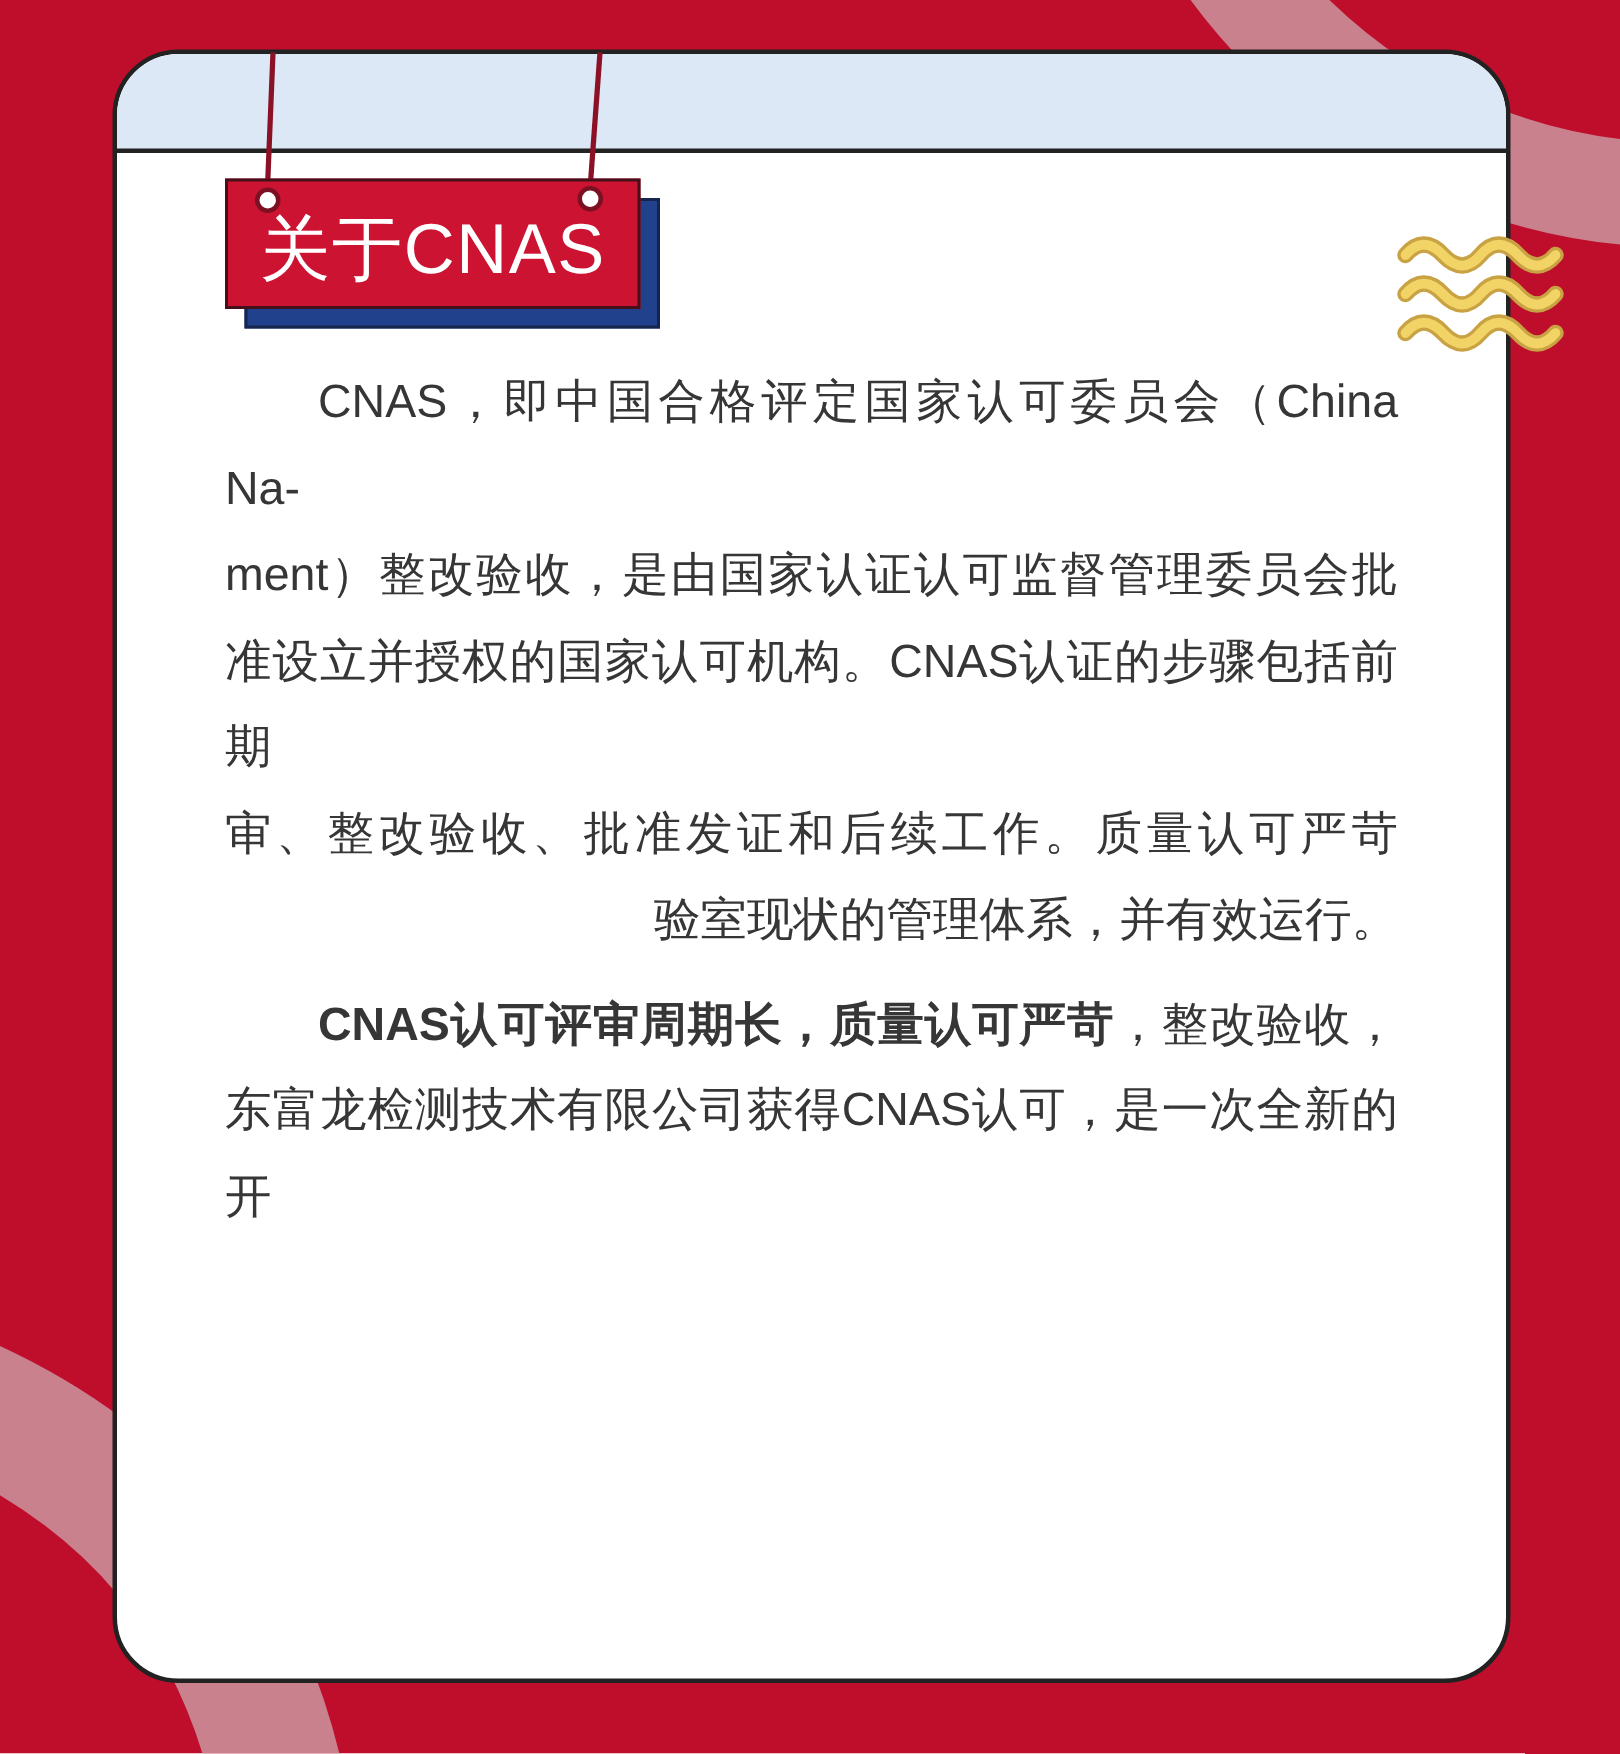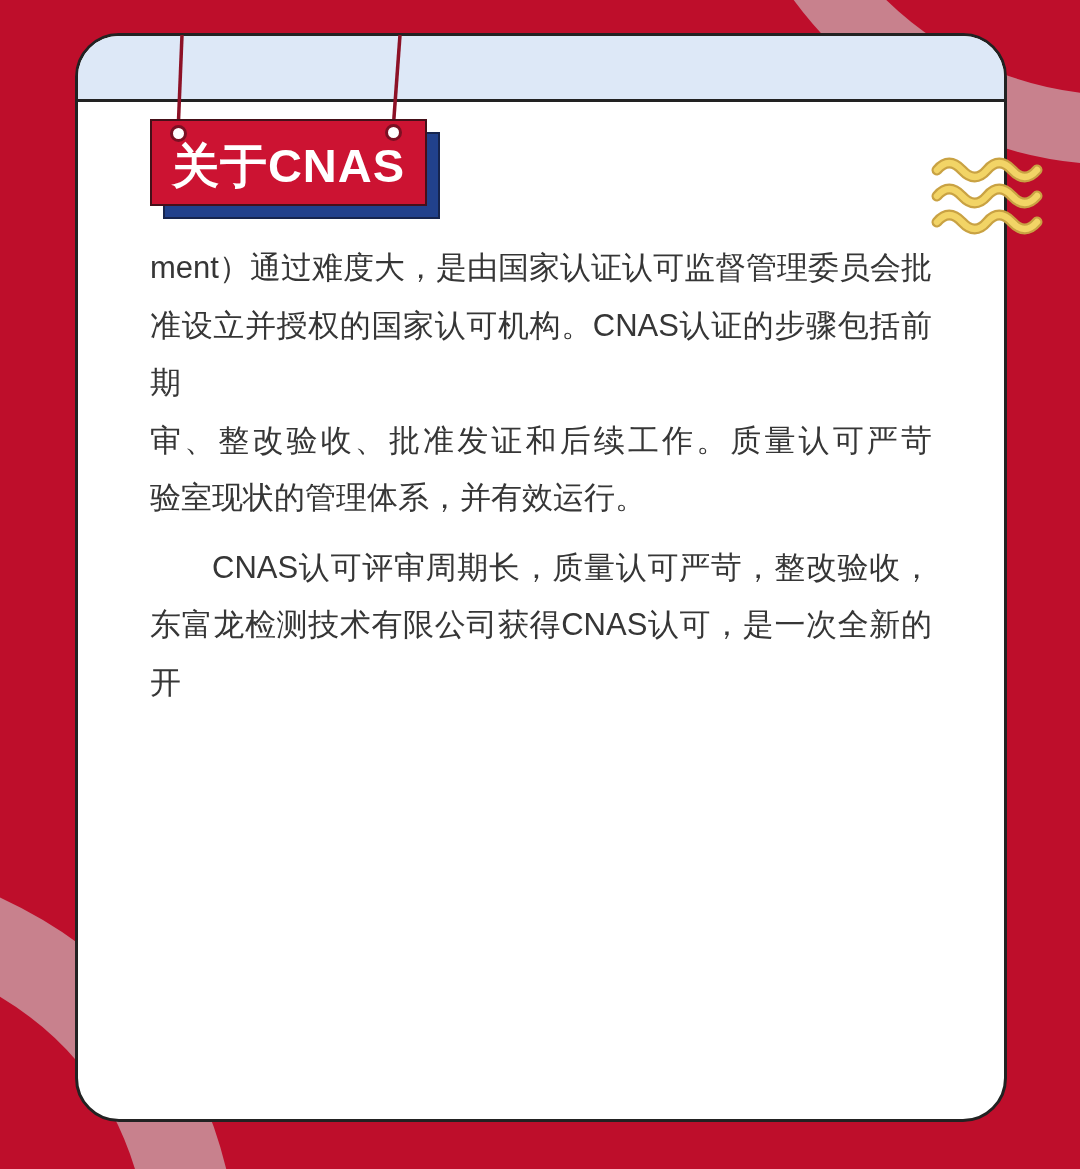--- a/index.html
+++ b/index.html
@@ -30,36 +30,36 @@
   #strings line{stroke:var(--string-red);stroke-width:3.5}
   .grommet{position:absolute;width:17px;height:17px;border-radius:50%;
            background:#fff;border:3.5px solid #7B1023;z-index:5}
 
   
   .banner-shadow{position:absolute;left:163px;top:132px;width:277px;height:87px;
                  background:var(--banner-navy);border:2px solid #16254E;z-index:4}
   .banner-plate{position:absolute;left:150px;top:119px;width:277px;height:87px;
                 background:var(--banner-red);border:2px solid #451019;z-index:4;
                 display:flex;align-items:center;justify-content:center}
-  .banner-title{color:#fff;font-weight:bold;font-size:47px;letter-spacing:1px;
+  .banner-title{color:#fff;font-weight:normal;font-size:47px;letter-spacing:1px;
                 line-height:1;padding-top:6px}
 
   
   #waves{position:absolute;left:928px;top:148px;width:122px;height:92px;z-index:6}
   .wave-edge{fill:none;stroke:var(--wave-gold-edge);stroke-width:11;stroke-linecap:round}
   .wave-core{fill:none;stroke:var(--wave-gold);stroke-width:6.5;stroke-linecap:round}
 
   
   .body-text{position:absolute;left:150px;top:239px;width:782px;z-index:4;
              color:var(--text-dark);font-size:31px;line-height:57.5px}
   .paragraph + .paragraph{margin-top:12px}
-  .line{white-space:nowrap;text-align:left}
+  .line{white-space:nowrap;text-align:right}
   .line.justify{white-space:normal;text-align:justify;text-align-last:justify}
   .line.indent{text-indent:62px}
-  .line b{font-weight:400}
+  .line b{font-weight:700}
 </style>
 </head>
 <body>
 
 <div id="stage">
 
   <svg id="bg-decor" viewBox="0 0 1080 1169" xmlns="http://www.w3.org/2000/svg">
     <circle class="ring" cx="1120" cy="-240" r="370"></circle>
     <path class="band" d="M -40 928 Q 150 1005 188 1200"></path>
   </svg>
@@ -84,21 +84,22 @@
     <path class="wave-edge" d="M9 22 q12 -14 25 0 t25 0 t25 0 t25 0"></path>
     <path class="wave-core" d="M9 22 q12 -14 25 0 t25 0 t25 0 t25 0"></path>
     <path class="wave-edge" d="M9 48 q12 -14 25 0 t25 0 t25 0 t25 0"></path>
     <path class="wave-core" d="M9 48 q12 -14 25 0 t25 0 t25 0 t25 0"></path>
     <path class="wave-edge" d="M9 74 q12 -14 25 0 t25 0 t25 0 t25 0"></path>
     <path class="wave-core" d="M9 74 q12 -14 25 0 t25 0 t25 0 t25 0"></path>
   </svg>
 
   <div class="body-text">
       <div class="paragraph">
-        <div class="line justify"><span>ment）通过难度大，是由国家认证认可监督管理委员会批</span></div>
+        <div class="line justify indent"><span>CNAS，即中国合格评定国家认可委员会（China Na-</span></div>
+        <div class="line justify"><span>ment）整改验收，是由国家认证认可监督管理委员会批</span></div>
         <div class="line justify"><span>准设立并授权的国家认可机构。CNAS认证的步骤包括前期</span></div>
         <div class="line justify"><span>审、整改验收、批准发证和后续工作。质量认可严苛</span></div>
         <div class="line"><span>验室现状的管理体系，并有效运行。</span></div>
       </div>
       <div class="paragraph">
         <div class="line justify indent"><b>CNAS认可评审周期长，质量认可严苛</b><span>，整改验收，</span></div>
         <div class="line justify"><span>东富龙检测技术有限公司获得CNAS认可，是一次全新的开</span></div>
       </div>
     </div>
 

